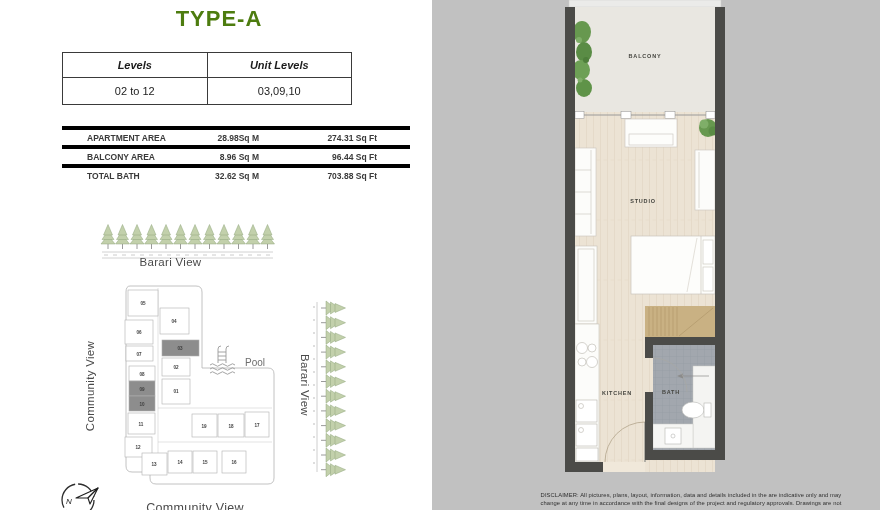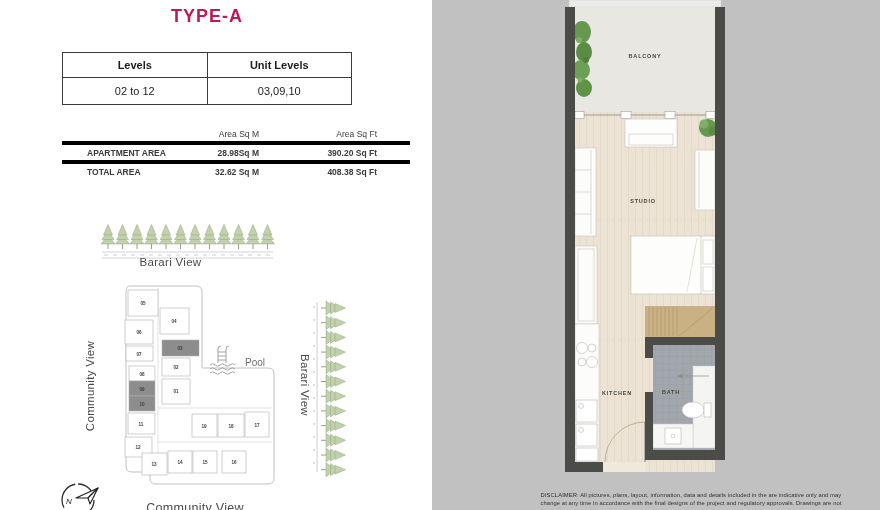--- a/index.html
+++ b/index.html
@@ -5,30 +5,30 @@
   html,body{margin:0;padding:0;}
   body{
     width:880px;height:510px;overflow:hidden;position:relative;
     background:#ffffff;
     font-family:"Liberation Sans", sans-serif;
     -webkit-font-smoothing:antialiased;
   }
   .abs{position:absolute;}
   
   #page-title{
-    left:0;top:6px;width:414px;text-align:center;
-    font-size:18px;font-weight:bold;letter-spacing:1px;color:#be185d;
+    left:12px;top:6px;width:414px;text-align:center;
+    font-size:22px;font-weight:bold;letter-spacing:1px;color:#4d7c0f;
   }
   table.levels{
     position:absolute;left:62px;top:52px;width:290px;
     border-collapse:collapse;table-layout:fixed;
     font-size:11px;color:#1c1c1c;text-align:center;
   }
   table.levels th,table.levels td{border:1px solid #3a3a3a;}
-  table.levels th{height:22px;font-weight:bold;}
+  table.levels th{height:22px;font-weight:bold;font-style:italic;}
   table.levels td{height:24px;font-weight:normal;}
   table.area{
     position:absolute;left:62px;top:126px;width:290px;
     border-collapse:collapse;table-layout:fixed;
     font-size:8.5px;color:#3a3a3a;
   }
   table.area td{height:15px;padding:0;vertical-align:middle;}
   table.area tr.rule td{border-top:4px solid #000000;font-weight:bold;}
   table.area .c1{width:100px;padding-left:25px;text-align:left;}
   table.area .c2{width:72px;text-align:right;}
@@ -65,34 +65,34 @@
   </tr>
   <tr>
     <td>02 to 12</td>
     <td>03,09,10</td>
   </tr>
 </tbody>
   </table>
 
 <table class="area">
   <tbody>
-      <tr>
-    <td class="c1"></td>
-    <td class="c2">Area Sq M</td>
-    <td class="c3">Area Sq Ft</td>
-  </tr>
   <tr class="rule">
     <td class="c1">APARTMENT AREA</td>
     <td class="c2">28.98Sq M</td>
-    <td class="c3">390.20 Sq Ft</td>
+    <td class="c3">274.31 Sq Ft</td>
   </tr>
   <tr class="rule">
-    <td class="c1">TOTAL AREA</td>
+    <td class="c1">BALCONY AREA</td>
+    <td class="c2">8.96 Sq M</td>
+    <td class="c3">96.44 Sq Ft</td>
+  </tr>
+  <tr class="rule">
+    <td class="c1">TOTAL BATH</td>
     <td class="c2">32.62 Sq M</td>
-    <td class="c3">408.38 Sq Ft</td>
+    <td class="c3">703.88 Sq Ft</td>
   </tr>
 </tbody>
   </table>
 
 <svg class="abs" style="left:100px;top:212px;" width="175" height="50" viewBox="0 0 175 50">
   <defs>
     <g id="pine" stroke-width="0.5">
       <line x1="0" y1="3" x2="0" y2="-8" stroke="#8e8e8e" stroke-width="0.9"></line>
       <polygon points="-7,-2 7,-2 0,-11" fill="#c2d0ab" stroke="#91a67c"></polygon>
       <polygon points="-6,-6.5 6,-6.5 0,-15.5" fill="#c2d0ab" stroke="#91a67c"></polygon>

